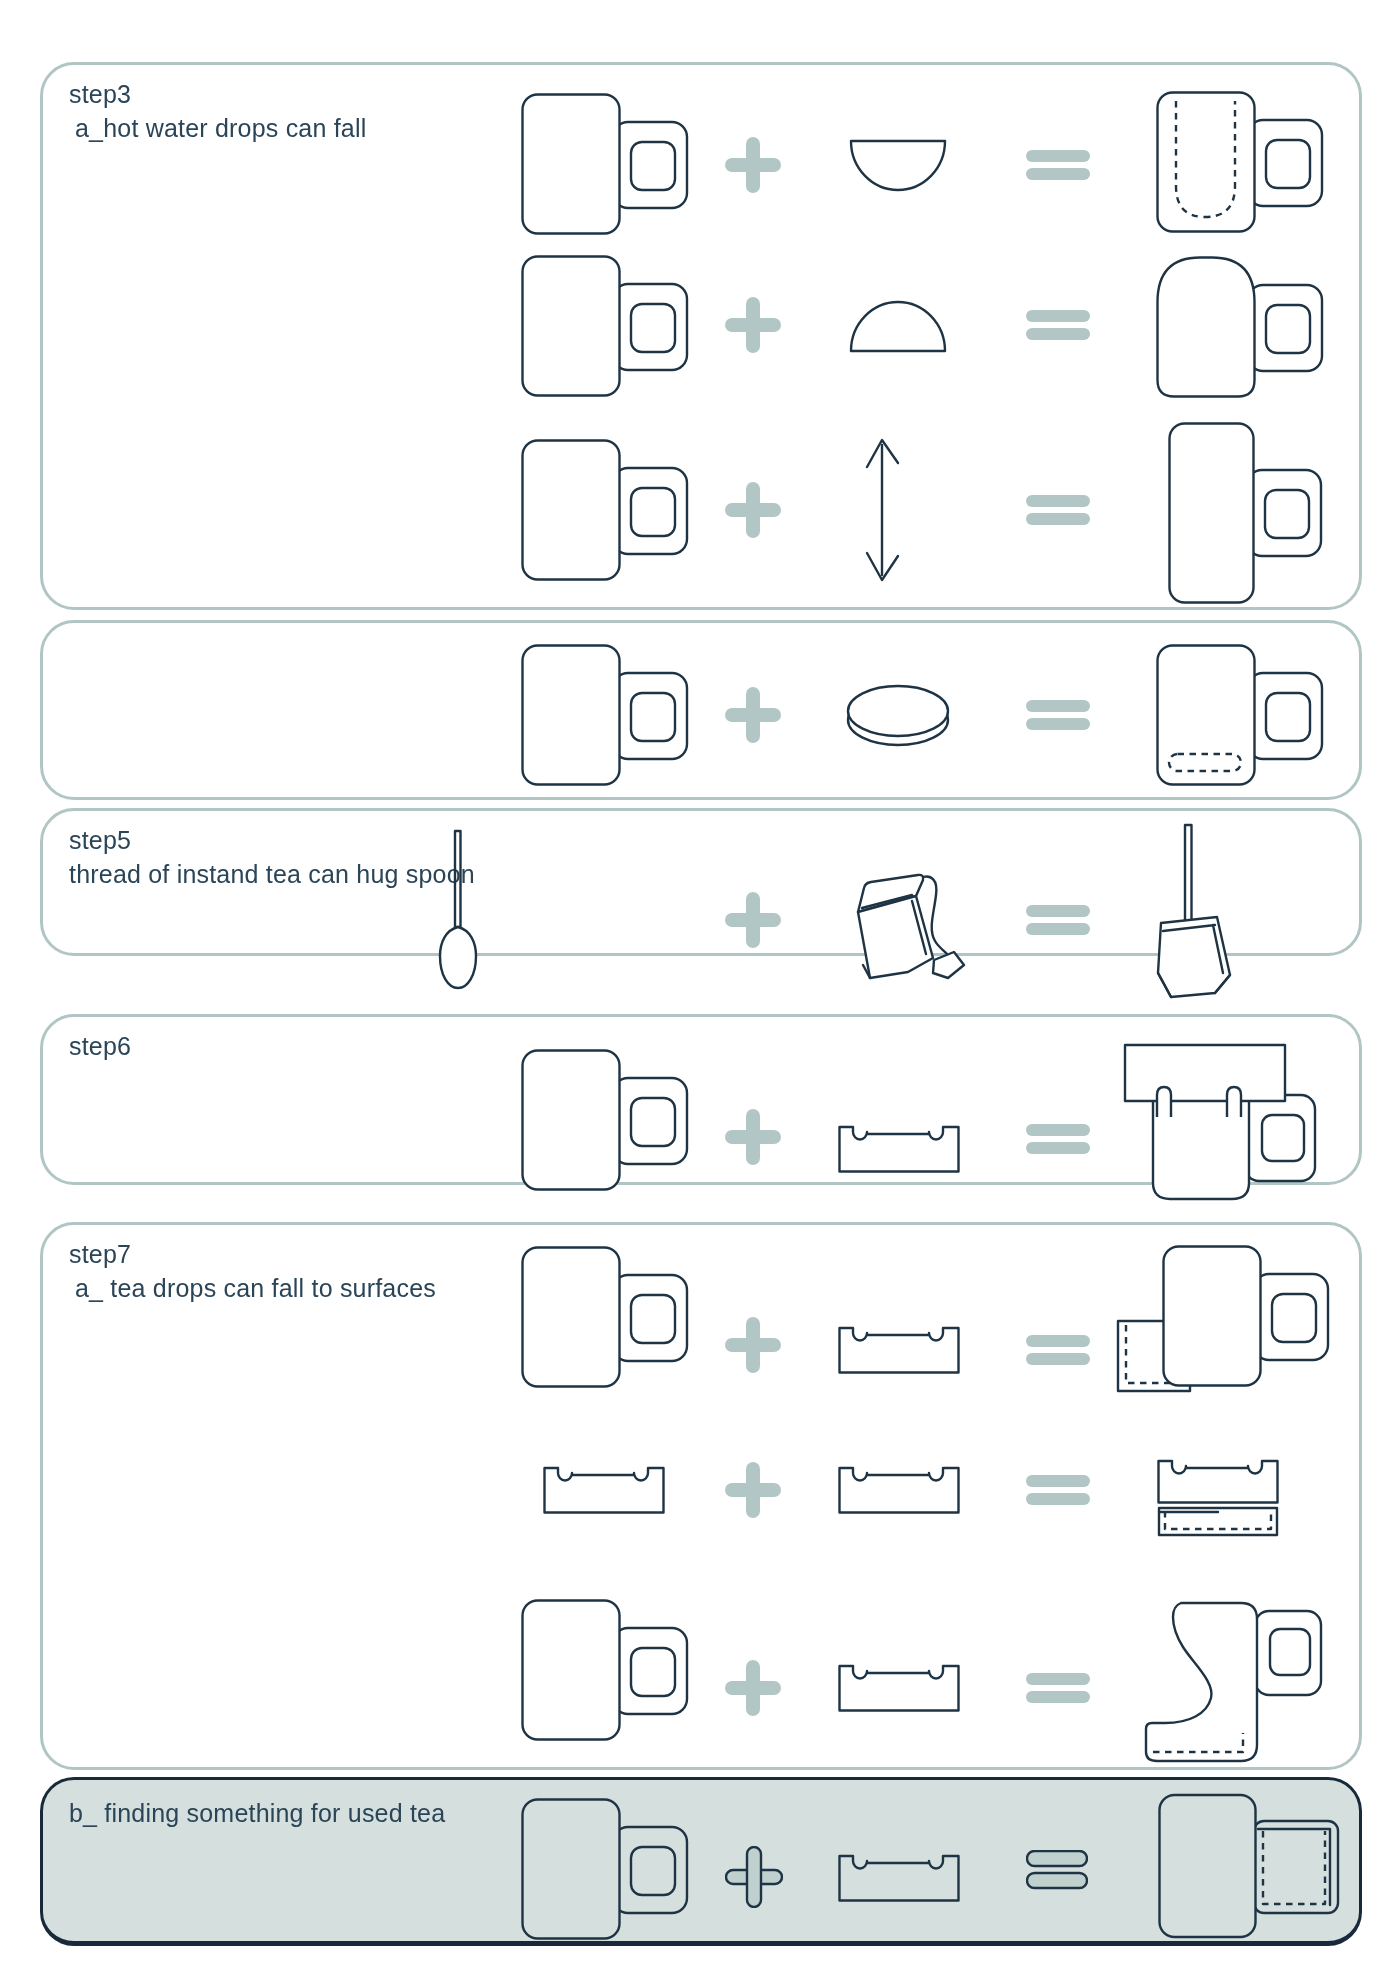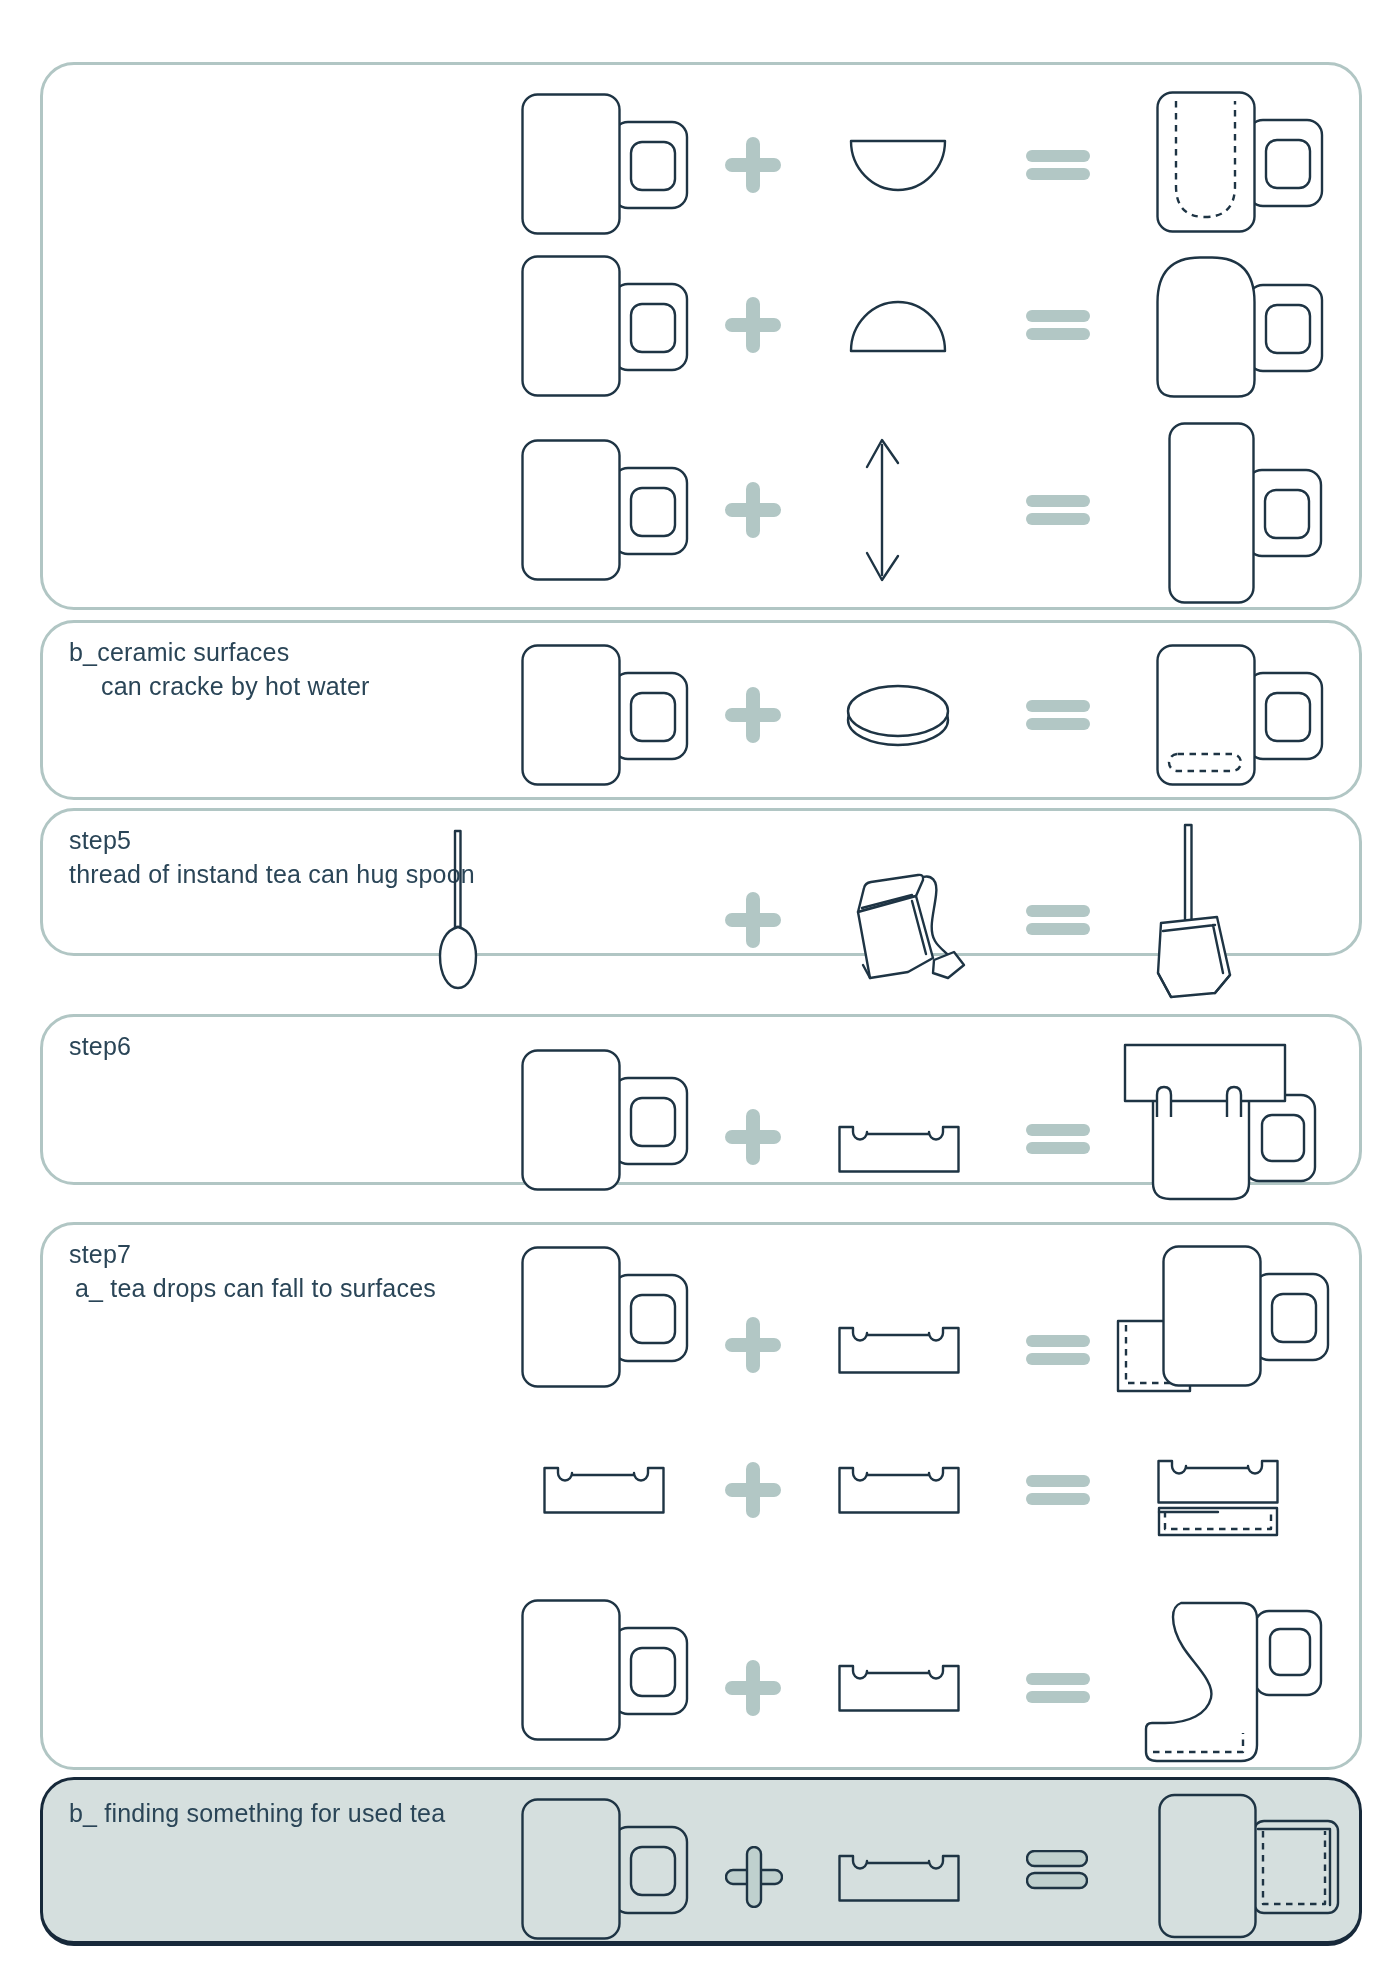--- a/index.html
+++ b/index.html
@@ -21,20 +21,24 @@
   svg .sage{fill:#b2c7c5;}
   svg .hs{fill:#bfd0ce;stroke:#1e3444;stroke-width:2.4;}
   .panel--highlight svg .s{fill:#d5dfde;}
 </style>
 </head>
 <body>
 
 <div class="canvas">
 
   <section class="panel" style="top:62px;height:548px;">
+    <div class="panel-label">
+      <span>step3</span>
+      <span class="l2 ind-sm">a_hot water drops can fall</span>
+    </div>
 
     <svg class="icon" style="left:478px;top:28px;" width="172" height="142" viewBox="0 0 172 142">
       <rect class="s" x="92" y="29" width="74" height="86" rx="15"></rect>
       <rect class="s" x="1.5" y="1.5" width="97" height="139" rx="15"></rect>
       <rect class="s" x="110" y="49" width="44" height="48" rx="11"></rect>
     </svg>
     <svg class="icon" style="left:682px;top:71px;" width="56" height="58" viewBox="0 0 56 58">
       <rect class="sage" x="21" y="1" width="14" height="56" rx="7"></rect>
       <rect class="sage" x="0" y="22" width="56" height="14" rx="7"></rect>
     </svg>
@@ -93,24 +97,20 @@
       <rect class="sage" x="0" y="18" width="64" height="12" rx="6"></rect>
     </svg>
     <svg class="icon" style="left:1125px;top:357px;" width="162" height="182" viewBox="0 0 162 182">
       <rect class="s" x="79" y="48" width="74" height="86" rx="15"></rect>
       <rect class="s" x="1.5" y="1.5" width="84" height="179" rx="15"></rect>
       <rect class="s" x="97" y="68" width="44" height="48" rx="11"></rect>
     </svg>
   </section>
 
   <section class="panel" style="top:620px;height:180px;">
-    <div class="panel-label">
-      <span>b_ceramic surfaces</span>
-      <span class="l2 ind-lg">can cracke by hot water</span>
-    </div>
     <svg class="icon" style="left:478px;top:21px;" width="172" height="142" viewBox="0 0 172 142">
       <rect class="s" x="92" y="29" width="74" height="86" rx="15"></rect>
       <rect class="s" x="1.5" y="1.5" width="97" height="139" rx="15"></rect>
       <rect class="s" x="110" y="49" width="44" height="48" rx="11"></rect>
     </svg>
     <svg class="icon" style="left:682px;top:63px;" width="56" height="58" viewBox="0 0 56 58">
       <rect class="sage" x="21" y="1" width="14" height="56" rx="7"></rect>
       <rect class="sage" x="0" y="22" width="56" height="14" rx="7"></rect>
     </svg>
     <svg class="icon" style="left:803px;top:59px;" width="104" height="66" viewBox="0 0 104 66">

